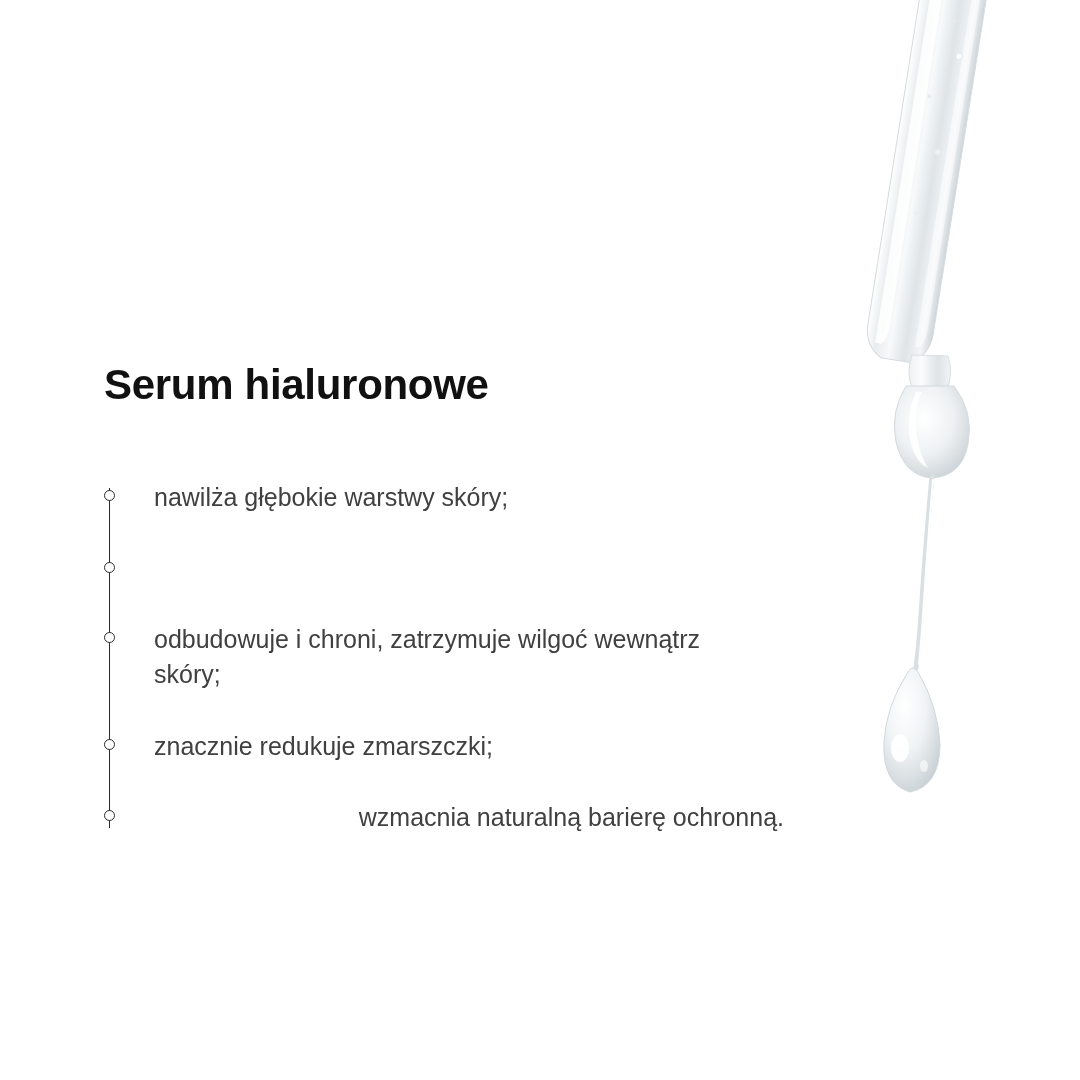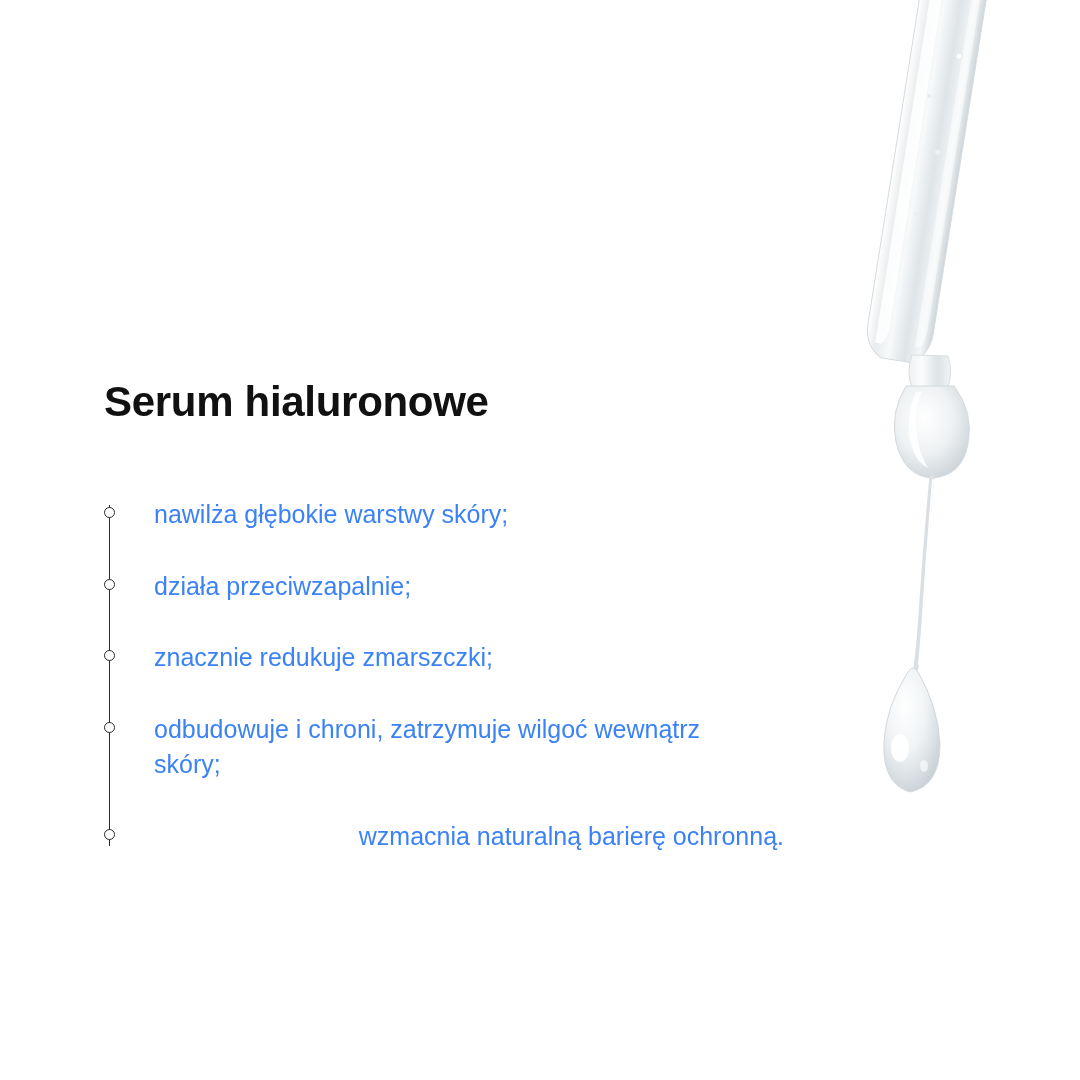--- a/index.html
+++ b/index.html
@@ -30,21 +30,21 @@
     right: 0;
     width: 340px;
     height: 900px;
     pointer-events: none;
   }
 
   
   .content {
     position: absolute;
     left: 104px;
-    top: 379px;
+    top: 362px;
     width: 680px;
   }
 
   .title {
     font-size: 42px;
     font-weight: 700;
     letter-spacing: -0.3px;
     color: #111111;
     margin: 0 0 72px 0;
     line-height: 1.1;
@@ -84,21 +84,21 @@
     width: 11px;
     height: 11px;
     border: 1px solid #2b2b2b;
     border-radius: 50%;
     background: #ffffff;
   }
 
   .benefit-text {
     font-size: 25px;
     line-height: 1.42;
-    color: #3b82f6;
+    color: #404040;
     font-weight: 400;
     max-width: 600px;
   }
 </style>
 </head>
 <body>
 
 <div class="canvas">
 
   <svg class="dropper-art" viewBox="0 0 340 900" aria-hidden="true">
@@ -167,31 +167,30 @@
     <ul class="benefits">
       <span class="timeline-line"></span>
 
       <li class="benefit-item">
         <span class="bullet-ring"></span>
         <span class="benefit-text">nawilża głębokie warstwy skóry;</span>
       </li>
 
       <li class="benefit-item">
         <span class="bullet-ring"></span>
-        <span class="benefit-text">działa przeciwzapalnie;</span>
+      </li>
+
+      <li class="benefit-item">
+        <span class="bullet-ring"></span>
+        <span class="benefit-text">odbudowuje i chroni, zatrzymuje wilgoć wewnątrz skóry;</span>
       </li>
 
       <li class="benefit-item">
         <span class="bullet-ring"></span>
         <span class="benefit-text">znacznie redukuje zmarszczki;</span>
-      </li>
-
-      <li class="benefit-item">
-        <span class="bullet-ring"></span>
-        <span class="benefit-text">odbudowuje i chroni, zatrzymuje wilgoć wewnątrz skóry;</span>
       </li>
 
 
       <li class="benefit-item">
         <span class="bullet-ring"></span>
         <span class="benefit-text">wzmacnia naturalną barierę ochronną.</span>
       </li>
     </ul>
   </div>
 </div>

